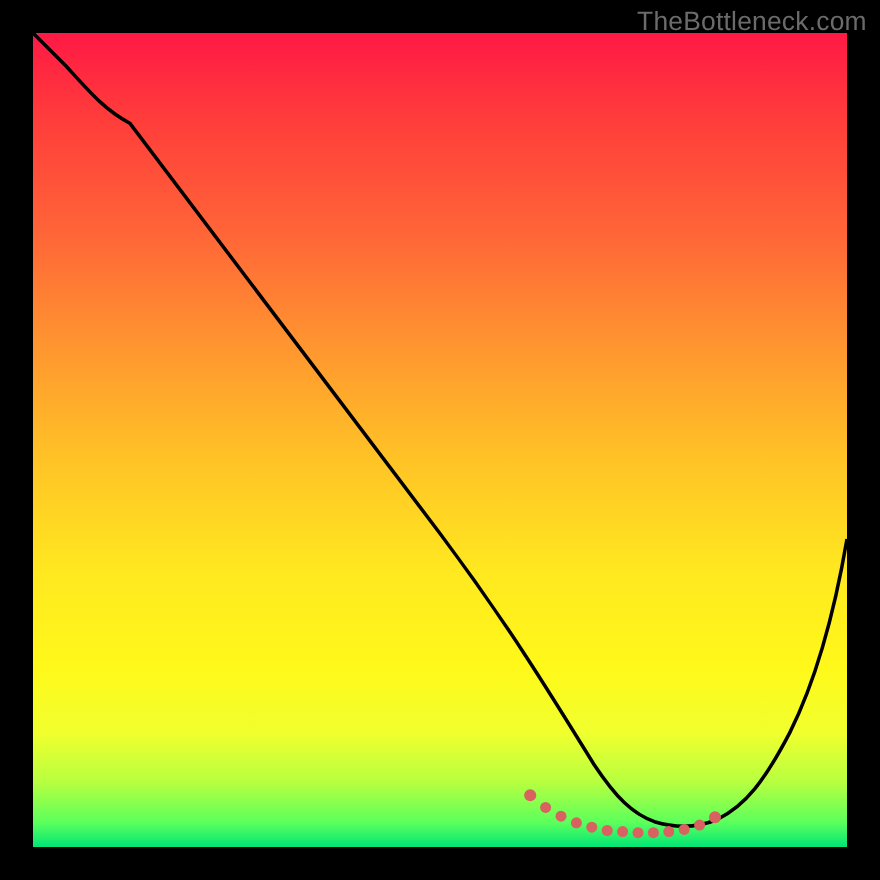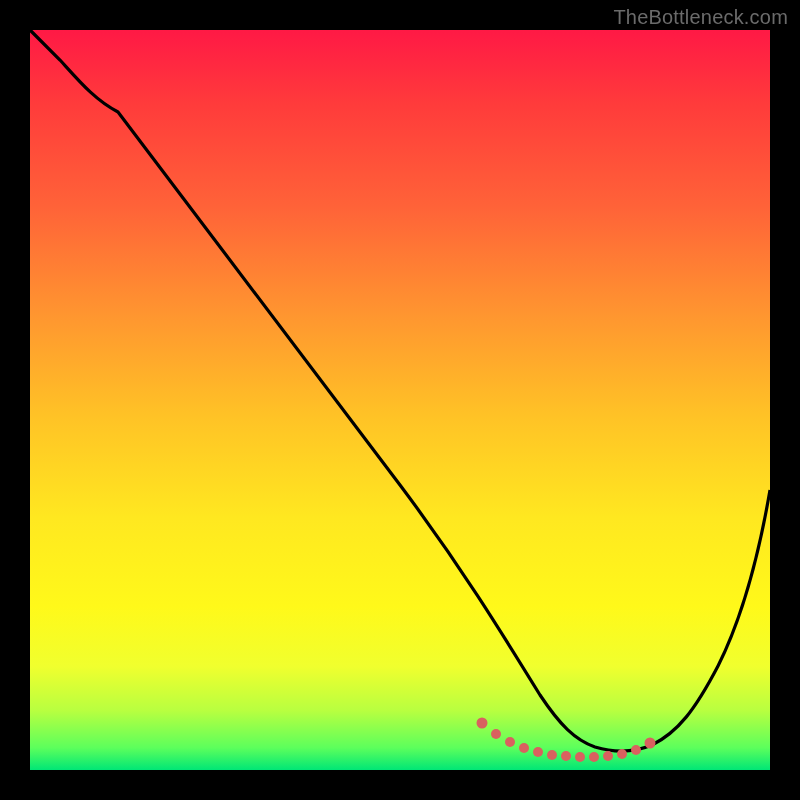--- a/index.html
+++ b/index.html
@@ -34,21 +34,21 @@
       #f0ff2e 86%,
       #b8ff40 92%,
       #5cff5c 97%,
       #00e676 100%);
   }
   .watermark {
     position: absolute;
     top: 6px;
     right: 12px;
     color: #6b6b6b;
-    font-size: 20px;
+    font-size: 24px;
     font-weight: 500;
     letter-spacing: 0.2px;
   }
   svg.curve {
     position: absolute;
     left: 0;
     top: 0;
     width: 740px;
     height: 740px;
     overflow: visible;

